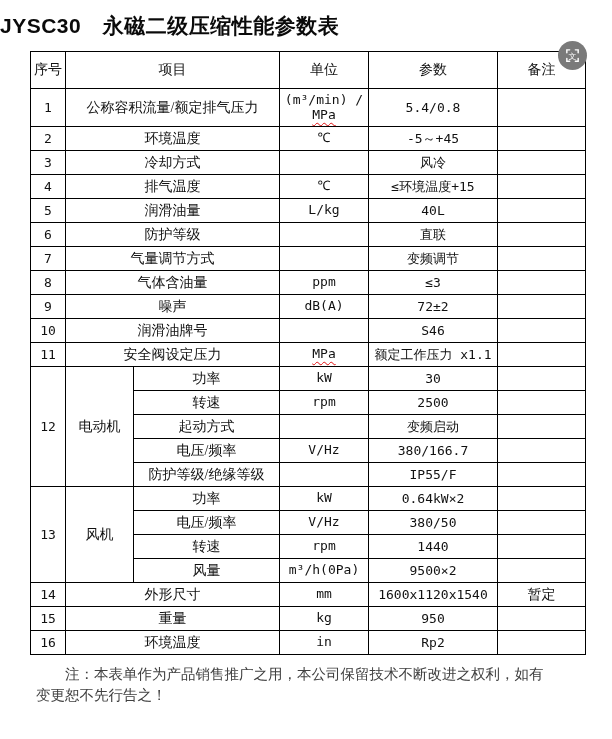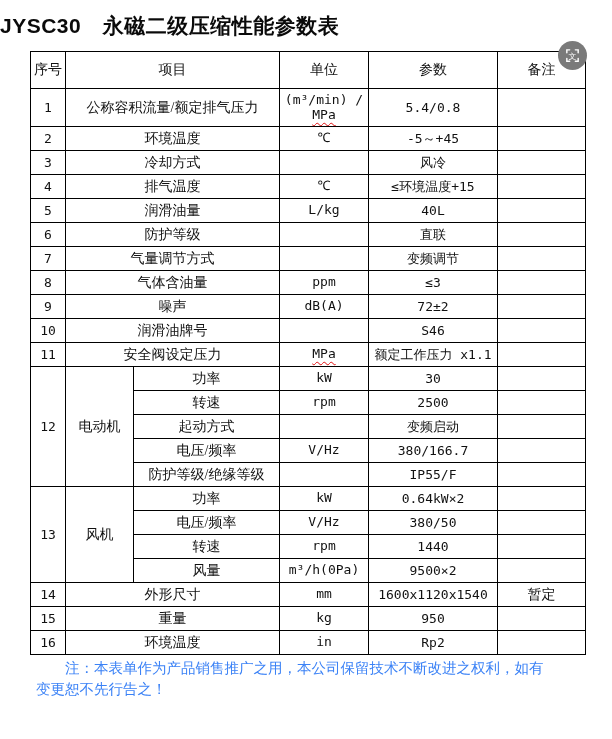--- a/index.html
+++ b/index.html
@@ -58,26 +58,26 @@
   }
   td.unit { line-height: 1.15; }
   .squig {
     text-decoration-line: underline;
     text-decoration-style: wavy;
     text-decoration-color: #e01010;
     text-decoration-thickness: 1px;
     text-underline-offset: 3px;
   }
   .footnote {
-    margin: 3px 30px 0 36px;
+    margin: 9px 30px 0 36px;
     width: 520px;
     font-size: 14.5px;
     line-height: 1.42;
     text-indent: 2em;
-    color: #3b82f6;
+    color: #404040;
     font-family: "Liberation Sans", sans-serif;
   }
 </style>
 </head>
 <body>
 
 <div class="page">
 
   <h1 class="title">JYSC30　永磁二级压缩性能参数表</h1>
 

